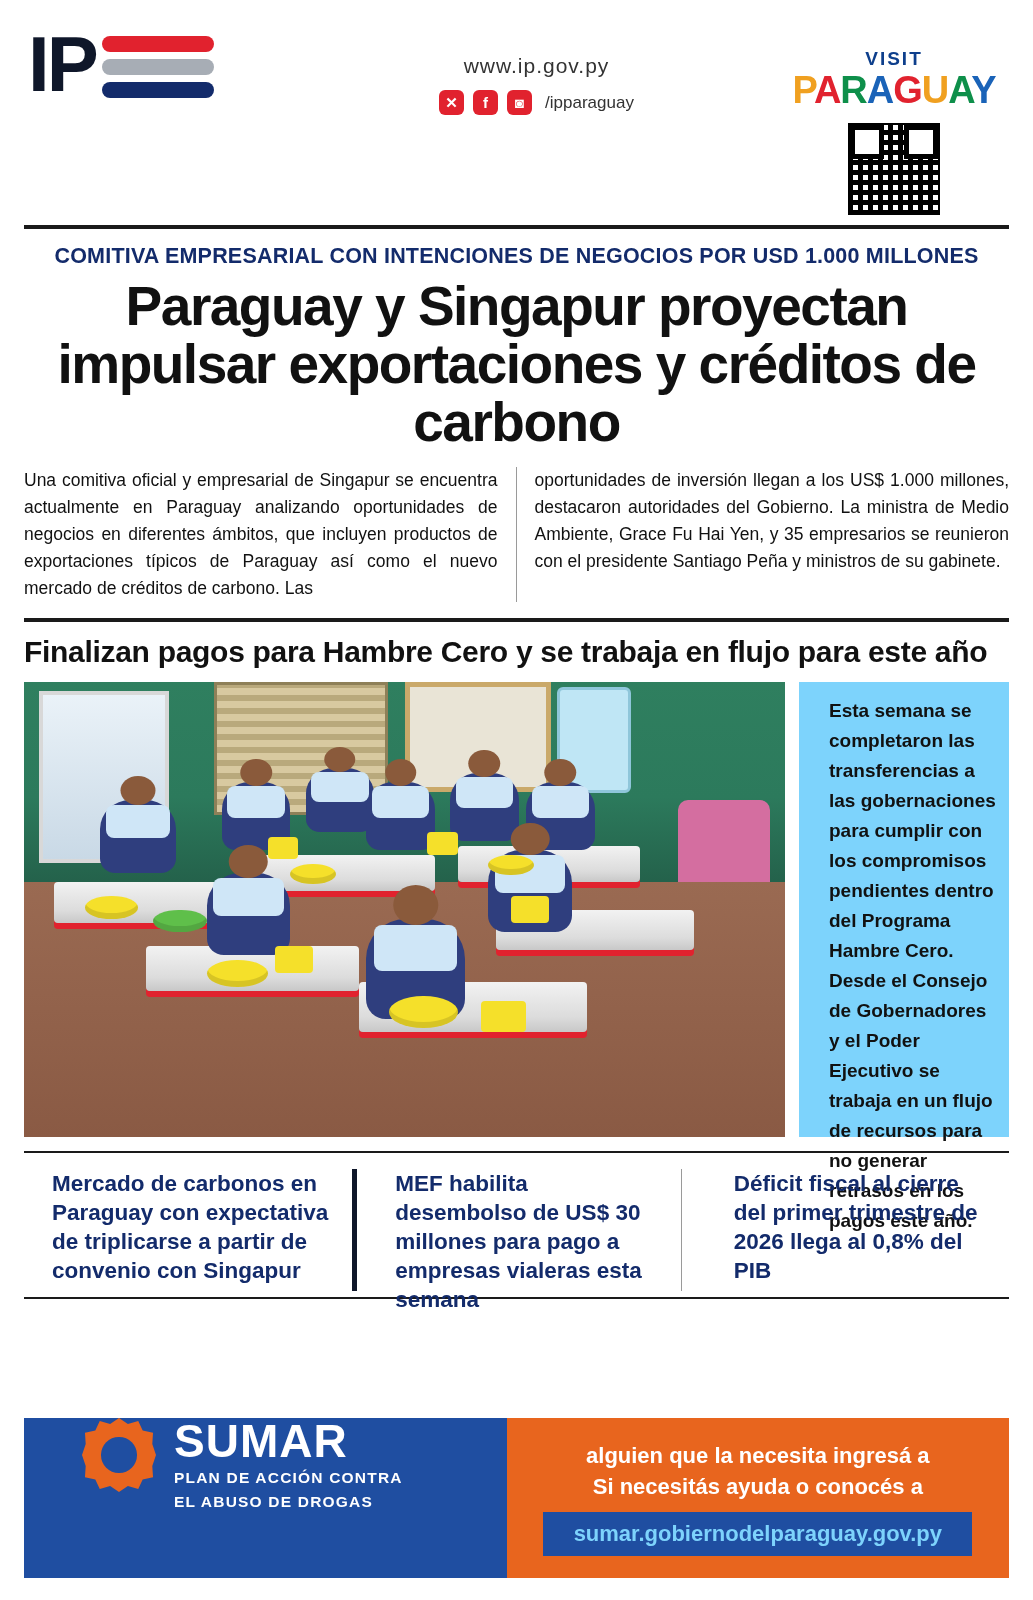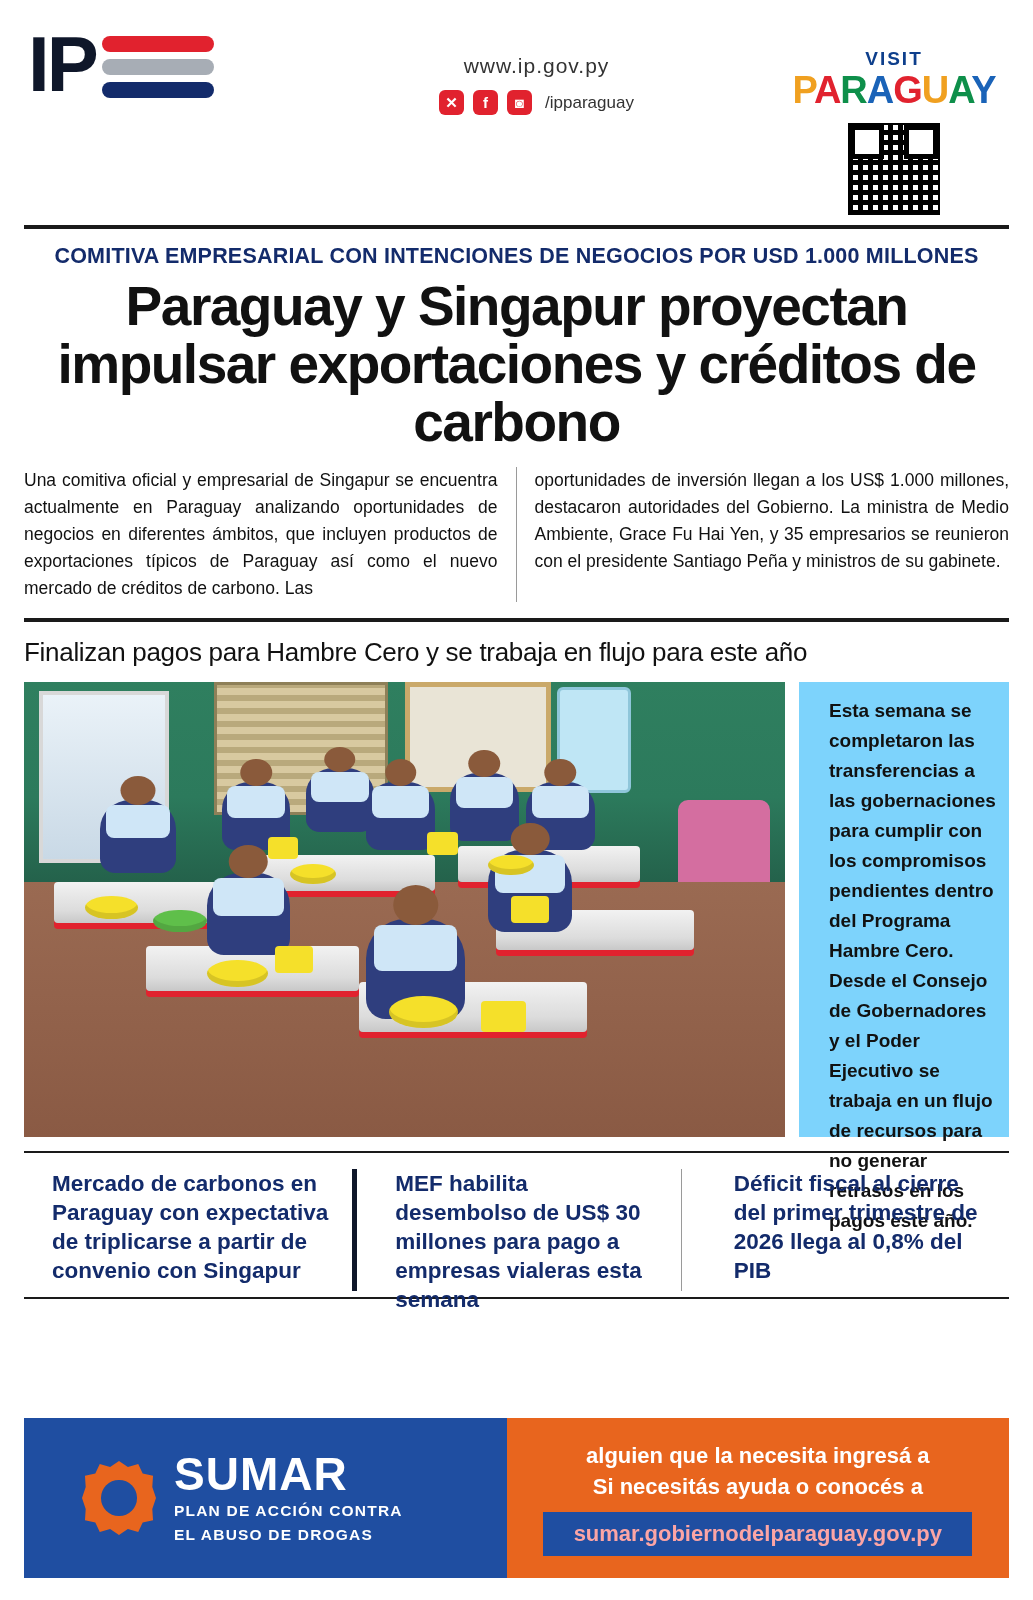--- a/index.html
+++ b/index.html
@@ -209,22 +209,22 @@
     color: #111111;
     box-sizing: border-box;
   }
   .lead-col.first { padding-right: 18px; border-right: 1px solid #9a9a9a; }
   .lead-col.second { padding-left: 18px; }
 
   
   .sec-rule-wrap { margin-top: 16px; }
   .second-head {
     padding: 12px 31px 0 24px;
-    font-size: 26px;
-    font-weight: normal;
+    font-size: 30px;
+    font-weight: bold;
     line-height: 36px;
     letter-spacing: -0.3px;
   }
   .second-body {
     margin: 12px 24px 0 24px;
     display: flex;
     gap: 14px;
     height: 455px;
   }
   .photo {
@@ -341,21 +341,20 @@
     left: 24px;
     right: 24px;
     bottom: 22px;
     height: 160px;
     display: flex;
   }
   .banner-left {
     flex: 0 0 49%;
     background: #1f4ea1;
     display: flex;
-    align-items: center;
     padding-left: 58px;
     box-sizing: border-box;
     gap: 18px;
   }
   .gear {
     width: 74px; height: 74px;
     position: relative;
     flex: 0 0 74px;
   }
   .gear .g-outer {
@@ -381,21 +380,21 @@
     text-align: center;
     padding: 22px 18px 0 18px;
     box-sizing: border-box;
   }
   .banner-right .line {
     font-size: 22px; font-weight: bold; line-height: 31px;
   }
   .banner-url {
     margin: 10px auto 0 auto;
     background: #1f4ea1;
-    color: #fca5a5;
+    color: #7dd3fc;
     font-size: 22px;
     font-weight: bold;
     padding: 9px 10px;
     width: 92%;
     box-sizing: border-box;
   }
 </style>
 </head>
 <body>
 

